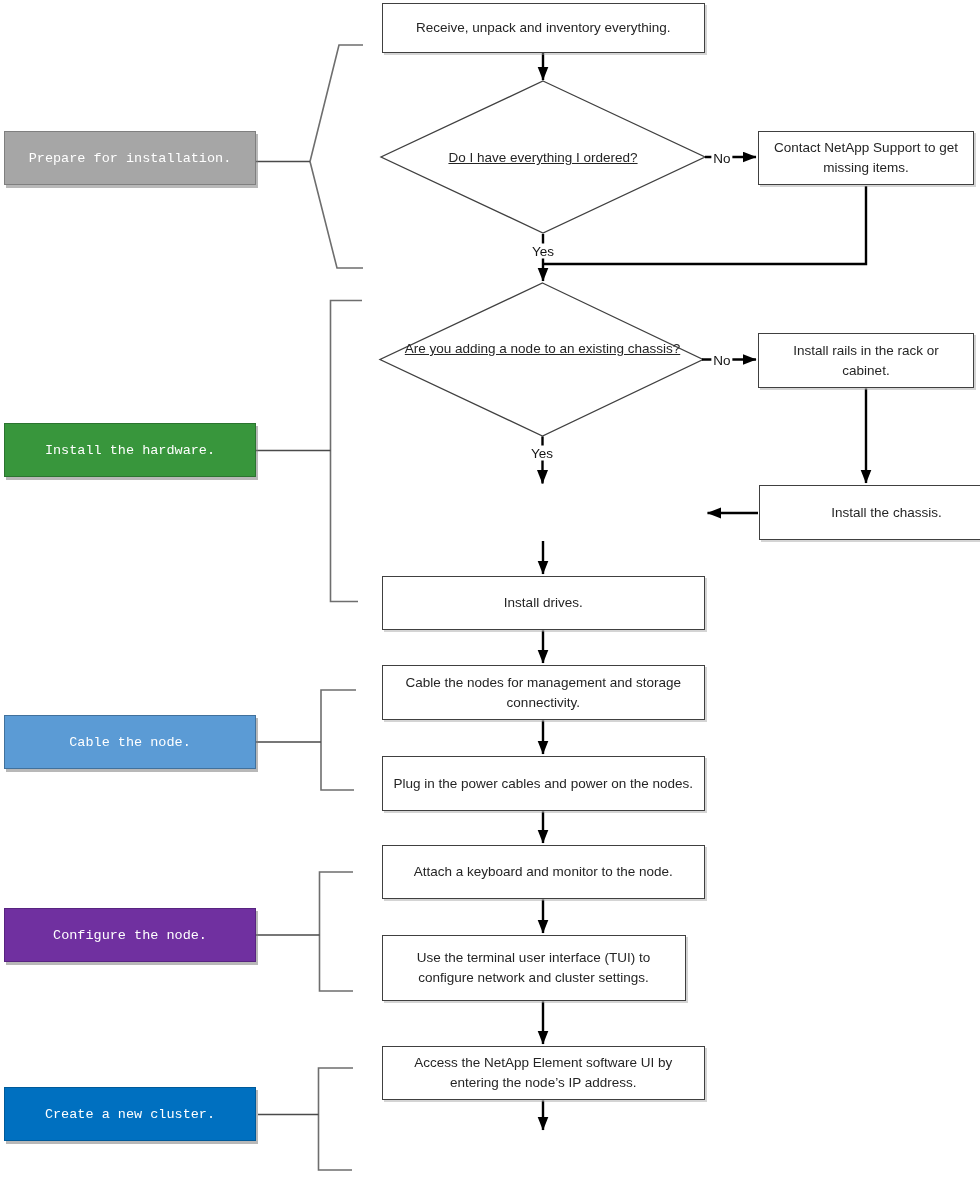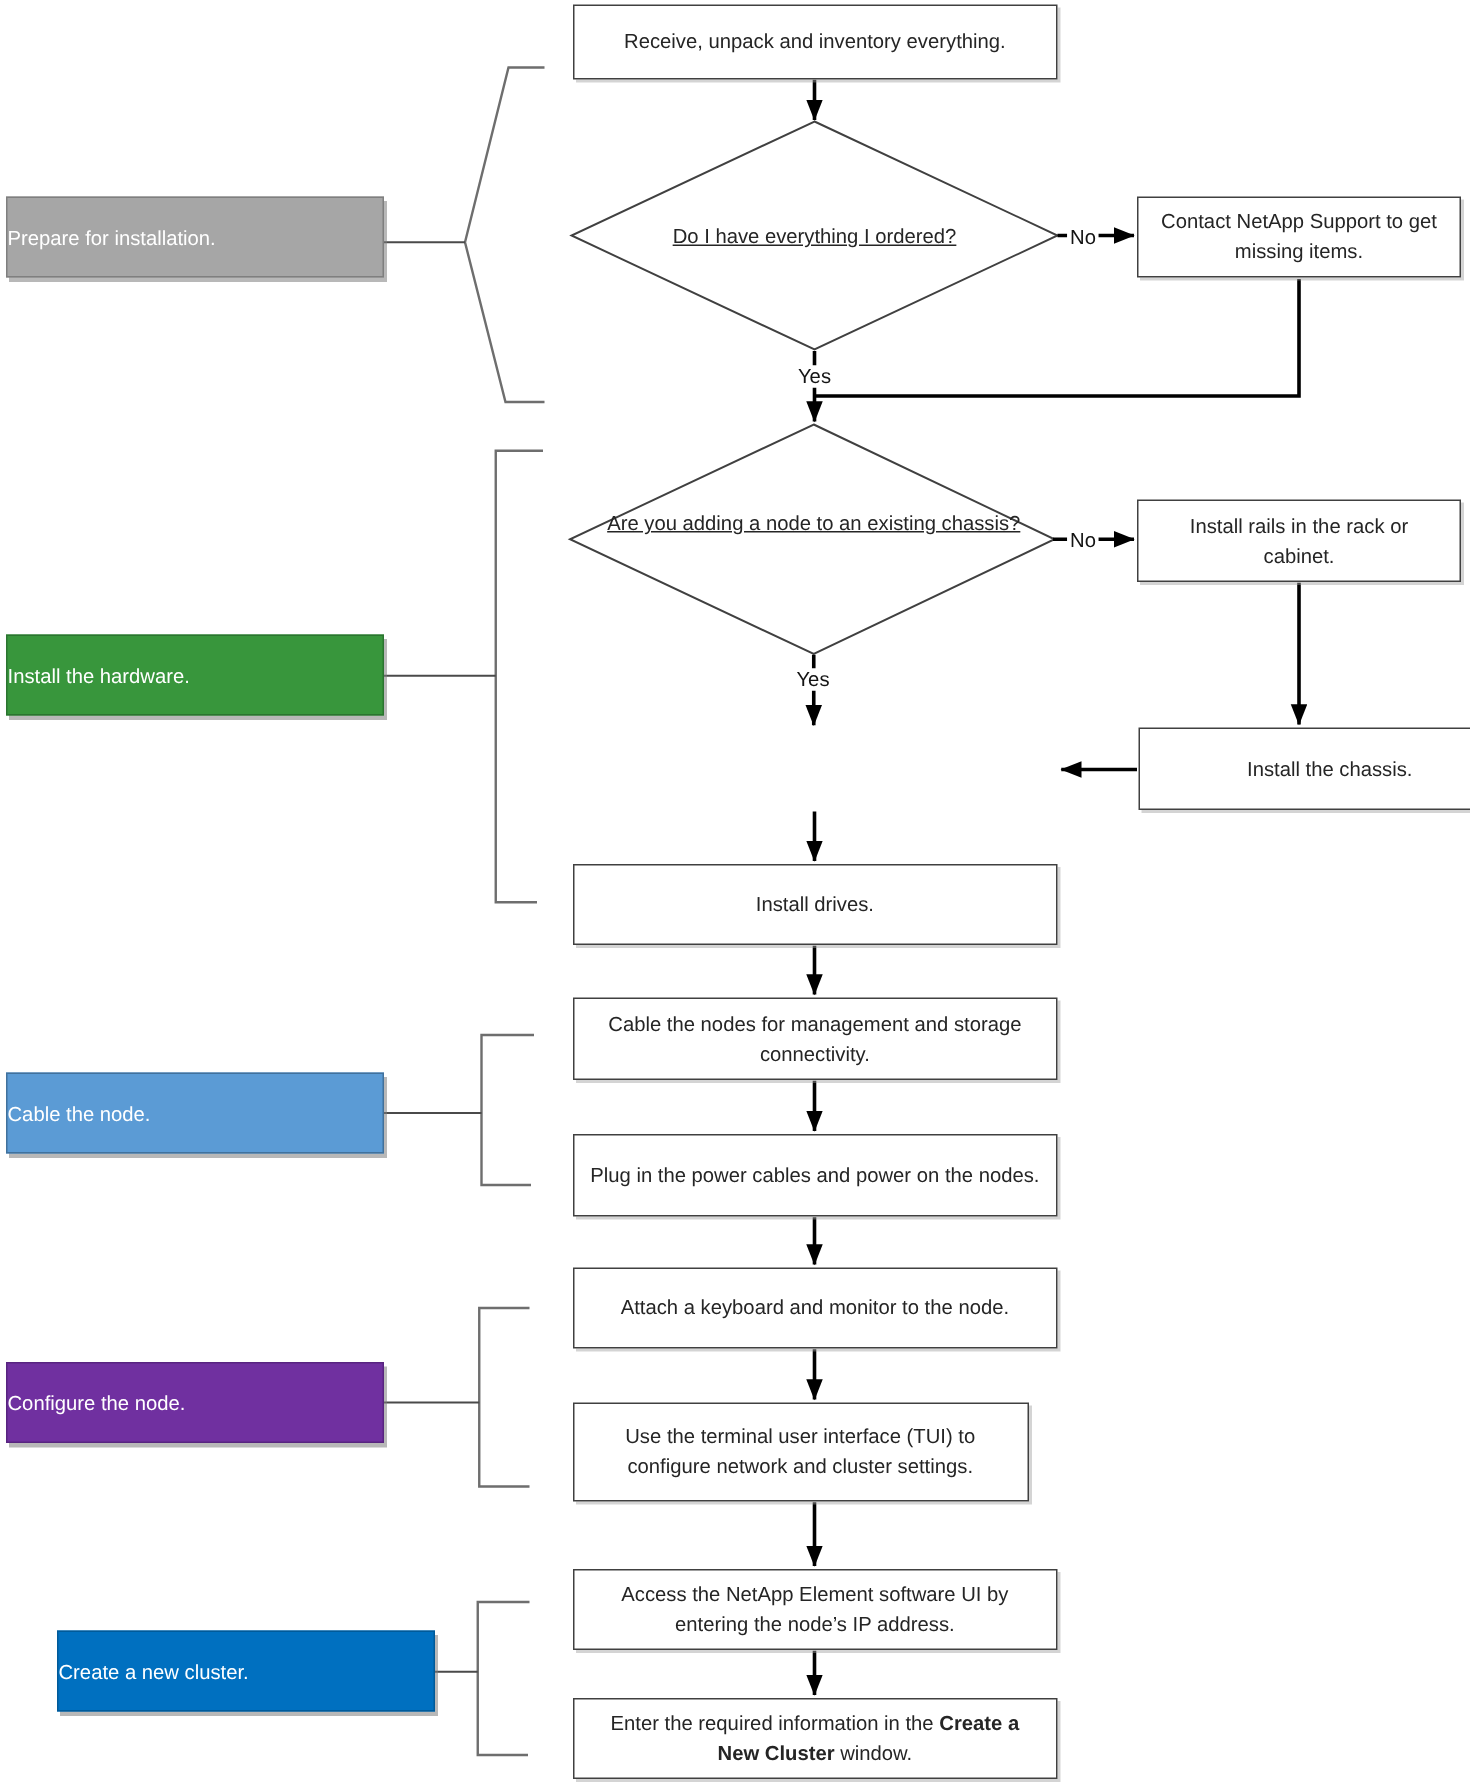--- a/index.html
+++ b/index.html
@@ -9,29 +9,30 @@
   }
   .layer{position:absolute;left:0;top:0;width:980px;height:1188px;}
   .step{
     position:absolute;display:flex;align-items:center;justify-content:center;
     text-align:center;background:#ffffff;border:1.4px solid #404040;
     color:#252525;font-size:13.5px;line-height:1.45;padding:2px 10px;
     box-sizing:border-box;box-shadow:2px 2px 0 rgba(160,160,160,.45);
   }
   .phase{
     position:absolute;left:4px;width:252px;height:54px;
-    display:flex;align-items:center;text-align:center;
+    display:flex;align-items:center;justify-content:center;text-align:center;
     color:#ffffff;font-size:13.5px;box-sizing:border-box;
     box-shadow:2px 3px 0 rgba(125,125,125,.55);
+    font-family:Liberation Mono, monospace;
   }
   .p1{background:#a6a6a6;border:1.5px solid #7f7f7f;}
   .p2{background:#38963c;border:1.5px solid #2b7430;}
   .p3{background:#5b9bd5;border:1.5px solid #41719c;}
   .p4{background:#7030a0;border:1.5px solid #582480;}
-  .p5{background:#0070c0;border:1.5px solid #005a99;margin-left:34px;}
+  .p5{background:#0070c0;border:1.5px solid #005a99;}
   .dlabel{
     position:absolute;text-align:center;color:#252525;
     font-size:13.5px;line-height:1.5;text-decoration:underline;
   }
   .yn{
     position:absolute;transform:translate(-50%,-50%);
     background:#ffffff;color:#141414;font-size:13.5px;padding:0 2px;
   }
   .b{font-weight:bold;}
 </style>
@@ -124,26 +125,20 @@
   </div>
   <div class="step" style="left:381.5px;top:756px;width:323.5px;height:55px">
     <span>Plug in the power cables and power on the nodes.</span>
   </div>
   <div class="step" style="left:381.5px;top:935px;width:304px;height:66px">
     <span>Use the terminal user interface (TUI) to configure network and cluster settings.</span>
   </div>
   <div class="step" style="left:381.5px;top:1046px;width:323.5px;height:54px">
     <span>Access the NetApp Element software UI by entering the node’s IP address.</span>
   </div>
-  <div class="step" style="left:381.5px;top:1132px;width:323.5px;height:54px">
-    <span>
-      <span>Enter the required information in the</span>
-      <span class="b">Create a New Cluster</span><span> window.</span>
-    </span>
-  </div>
 
   <div class="dlabel" style="left:403px;top:148px;width:280px">Do I have everything I ordered?</div>
   <div class="dlabel" style="left:402.5px;top:339px;width:280px">Are you adding a node to an existing chassis?</div>
 
   <div class="yn" style="left:722px;top:157.5px">No</div>
   <div class="yn" style="left:543px;top:251px">Yes</div>
   <div class="yn" style="left:722px;top:360px">No</div>
   <div class="yn" style="left:542px;top:453px">Yes</div>
 
 </div>

